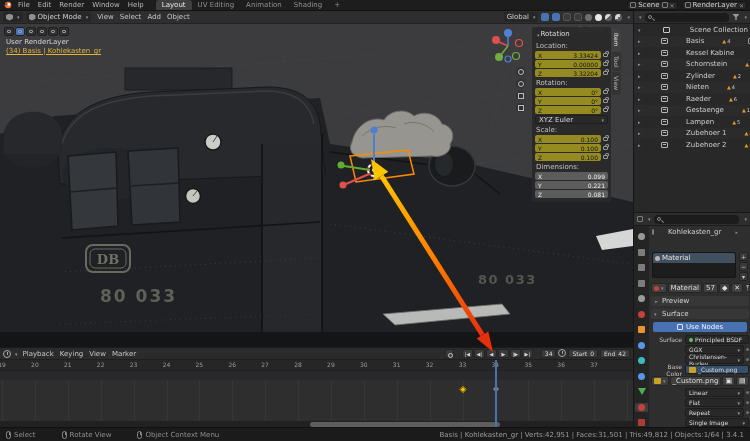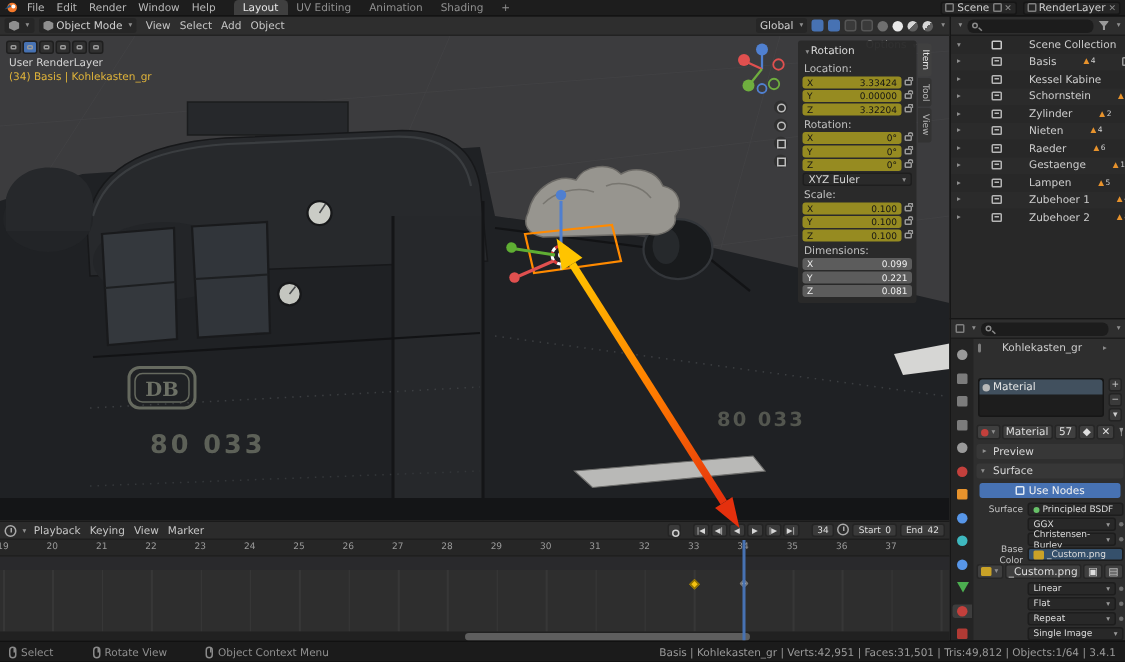--- a/index.html
+++ b/index.html
@@ -45,21 +45,21 @@
   .tgl.blue { background:#4772b3; border-color:#4772b3; }
 
   #tool-row { position:absolute; left:4px; top:16px; display:flex; gap:1px; z-index:25;}
   .tool-ic { width:10px; height:9px; background:#303030; border:1px solid #1f1f1f; border-radius:2px; position:relative;}
   .tool-ic.active { background:#4772b3; }
   .tool-ic:after { content:""; position:absolute; left:2px; top:2px; right:2px; bottom:2px; border:1px solid #9a9a9a; border-radius:1px;}
   #vp-options { position:absolute; right:22px; top:15px; color:#c9c9c9; z-index:25; }
 
   #vp-overlay-text { position:absolute; left:6px; top:27px; z-index:25; line-height:9px; }
   #vp-overlay-text .proj { color:#d4d4d4; }
-  #vp-overlay-text .ctx { color:#e0b43a; }
+  #vp-overlay-text .ctx { color:#e0b43a;text-decoration:underline; }
 
   
   #nav-gizmo { position:absolute; left:489px; top:16px; z-index:26; }
   .navcol { position:absolute; left:516px; top:56px; z-index:26; display:flex; flex-direction:column; gap:3px; }
   .nav-ic { width:9px; height:9px; border-radius:50%; background:rgba(40,40,40,.6); position:relative; }
   .nav-ic:after{ content:""; position:absolute; left:2px; top:2px; width:4px; height:4px; border:1px solid #bdbdbd; border-radius:50%; }
   .nav-ic.sq:after{ border-radius:0; }
 
   
   #npanel { position:absolute; left:532px; top:16px; width:79px; z-index:27; background:rgba(42,42,42,.96); border-radius:2px; padding:2px 3px 3px 3px; }
@@ -77,21 +77,21 @@
   #npanel-tabs { position:absolute; left:612px; top:18px; z-index:27; display:flex; flex-direction:column; gap:1px; }
   #npanel-tabs .ntab { writing-mode:vertical-rl; font-size:6px; color:#b5b5b5; background:#333; border-radius:0 2px 2px 0; padding:4px 1px; }
   #npanel-tabs .ntab.active { background:#404040; color:#e8e8e8; }
 
   
   #outliner-header { height:13px; display:flex; align-items:center; padding:0 3px; gap:3px; background:#2e2e2e; border-bottom:1px solid #1c1c1c; }
   .search { flex:1; height:9px; background:#1c1c1c; border-radius:4px; display:flex; align-items:center; padding:0 3px; color:#777; gap:2px;}
   .mag { width:4px; height:4px; border:1px solid #8a8a8a; border-radius:50%; position:relative; flex:none;}
   .mag:after { content:""; position:absolute; left:3px; top:3px; width:3px; height:1px; background:#8a8a8a; transform:rotate(45deg); }
   .funnel { width:7px; height:6px; background:#9a9a9a; clip-path:polygon(0 0,100% 0,60% 55%,60% 100%,40% 100%,40% 55%); }
-  .ol-row { display:flex; align-items:center; height:11.5px; padding:0 2px 0 4px; gap:18px; }
+  .ol-row { display:flex; align-items:center; height:11.5px; padding:0 2px 0 4px; gap:18px;justify-content:space-between; }
   .ol-row:nth-child(odd) { background:#2b2b2b; }
   .ol-root-ic { width:7px; height:6px; border:1px solid #c9c9c9; border-radius:1px; }
   .col-ic { width:7px; height:6px; border:1px solid #b5b5b5; border-radius:1px; position:relative; flex:none;}
   .col-ic:after{content:""; position:absolute; left:1px; top:1px; width:3px; height:1px; background:#b5b5b5;}
   .ol-label { color:#cdcdcd; white-space:nowrap; }
   .mesh-badge { color:#e8932c; font-size:5px; display:flex; align-items:flex-end; }
   .mesh-badge .cnt { font-size:5px; color:#cfcfcf; margin-left:1px; }
   .ol-icons { margin-left:auto; display:flex; gap:2px; align-items:center; flex:none;}
   .oi { display:inline-block; }
   .oi-check { width:6px; height:6px; border:1px solid #999; border-radius:1px; color:#bdbdbd; font-size:5px; line-height:5px; text-align:center; }

